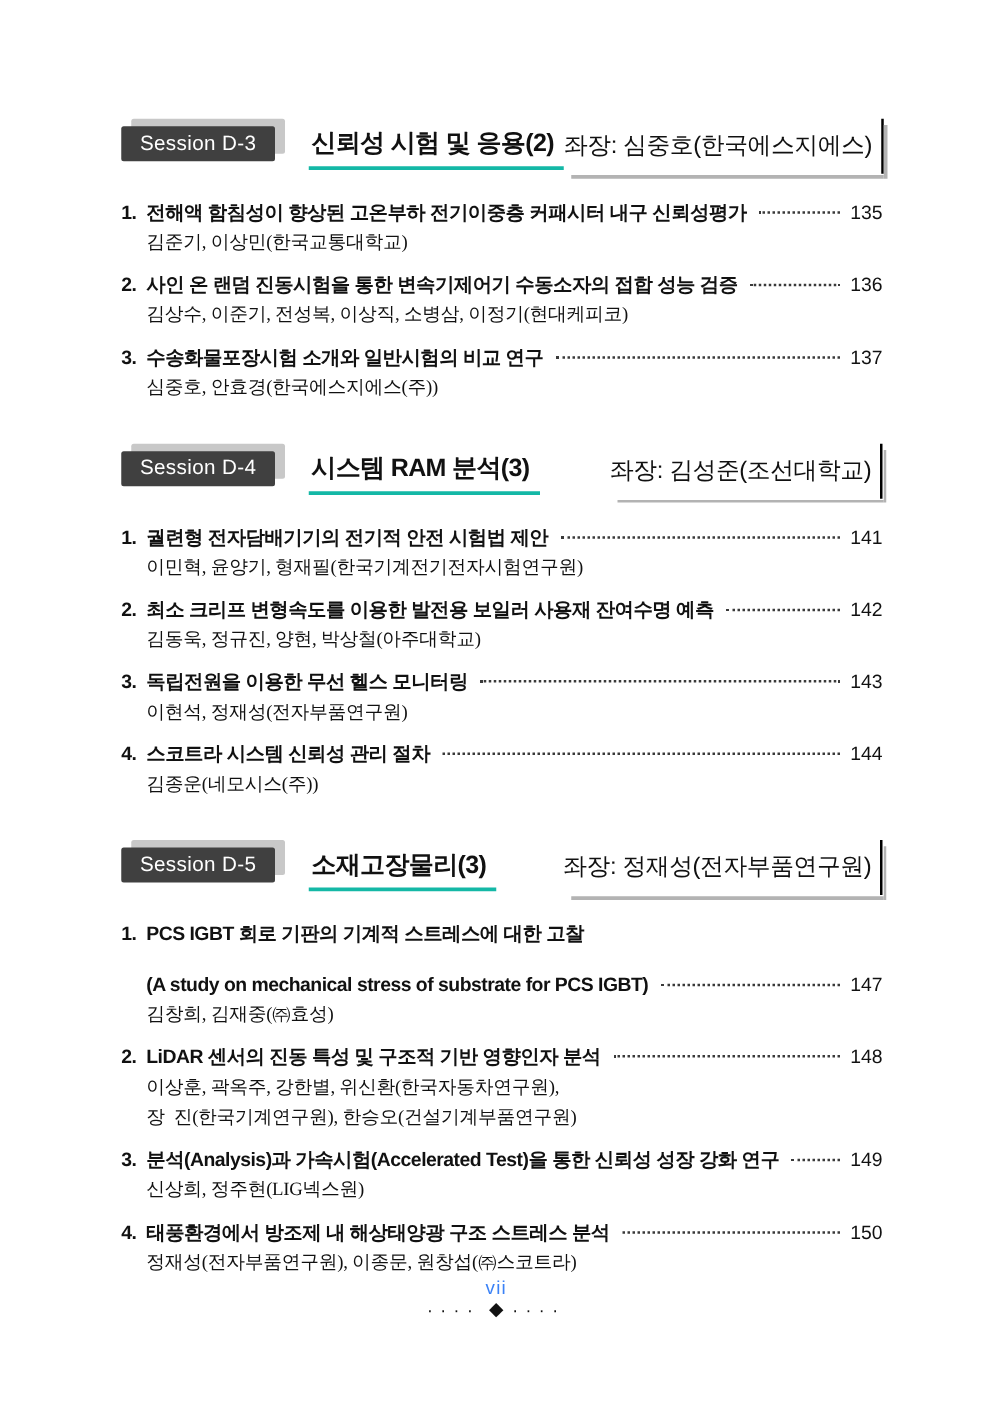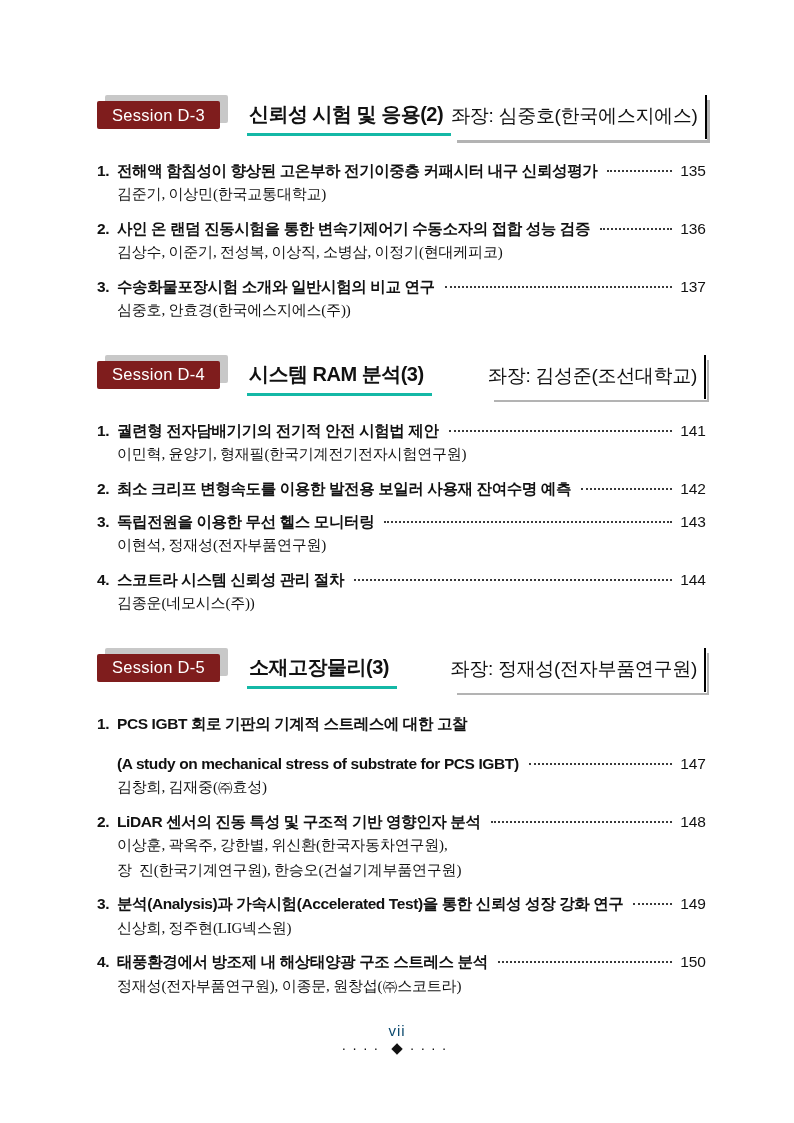--- a/index.html
+++ b/index.html
@@ -22,21 +22,21 @@
     margin-bottom:22px;
     min-height:40px;
   }
   .badge-wrap{position:relative;flex:0 0 auto;width:134px;height:36px;margin-right:16px;}
   .badge-shadow{
     position:absolute;left:8px;top:0;width:123px;height:28px;
     background:#c8c8c8;border-radius:2px;
   }
   .badge{
     position:absolute;left:0;top:6px;width:123px;height:28px;
-    background:#7f1d1d;color:#ffffff;border-radius:2px;
+    background:#404040;color:#ffffff;border-radius:2px;
     display:flex;align-items:center;justify-content:center;
     font-size:16.5px;letter-spacing:.3px;
   }
   .session-title{
     font-size:20px;font-weight:bold;letter-spacing:-0.5px;
     border-bottom:3px solid #14b8a6;
     padding:6px 8px 5px 2px;
     align-self:flex-start;
     white-space:nowrap;
   }
@@ -72,21 +72,21 @@
   }
   .page-num{font-weight:normal;font-size:15.5px;flex:0 0 auto;letter-spacing:0;}
   .authors{
     font-family:"Liberation Serif", serif;
     font-size:15px;letter-spacing:-0.2px;
     margin:5px 0 0 20px;
     white-space:pre-wrap;
     line-height:1.3;
   }
   .footer{position:absolute;left:0;right:0;top:1022px;text-align:center;}
-  .page-label{font-size:15px;letter-spacing:1px;color:#0c4a6e;}
+  .page-label{font-size:15px;letter-spacing:1px;color:#3b82f6;}
   .ornament{margin-top:1px;display:flex;justify-content:center;align-items:center;gap:7px;}
   .orn-dots{font-size:14px;letter-spacing:6px;color:#111;line-height:1;}
   .orn-diamond{font-size:15px;color:#111;line-height:1;}
 </style>
 </head>
 <body>
 
 <div class="page">
   <main id="sessions-root">
       <section class="session">
@@ -144,20 +144,21 @@
           </div>
           <div class="authors">이민혁, 윤양기, 형재필(한국기계전기전자시험연구원)</div>
         </div>
         <div class="entry">
           <div class="entry-line">
             <span class="num">2.</span>
             <span class="etitle">최소 크리프 변형속도를 이용한 발전용 보일러 사용재 잔여수명 예측</span>
             <span class="leader"></span>
             <span class="page-num">142</span>
           </div>
+          <div class="authors">김동욱, 정규진, 양현, 박상철(아주대학교)</div>
         </div>
         <div class="entry">
           <div class="entry-line">
             <span class="num">3.</span>
             <span class="etitle">독립전원을 이용한 무선 헬스 모니터링</span>
             <span class="leader"></span>
             <span class="page-num">143</span>
           </div>
           <div class="authors">이현석, 정재성(전자부품연구원)</div>
         </div>

